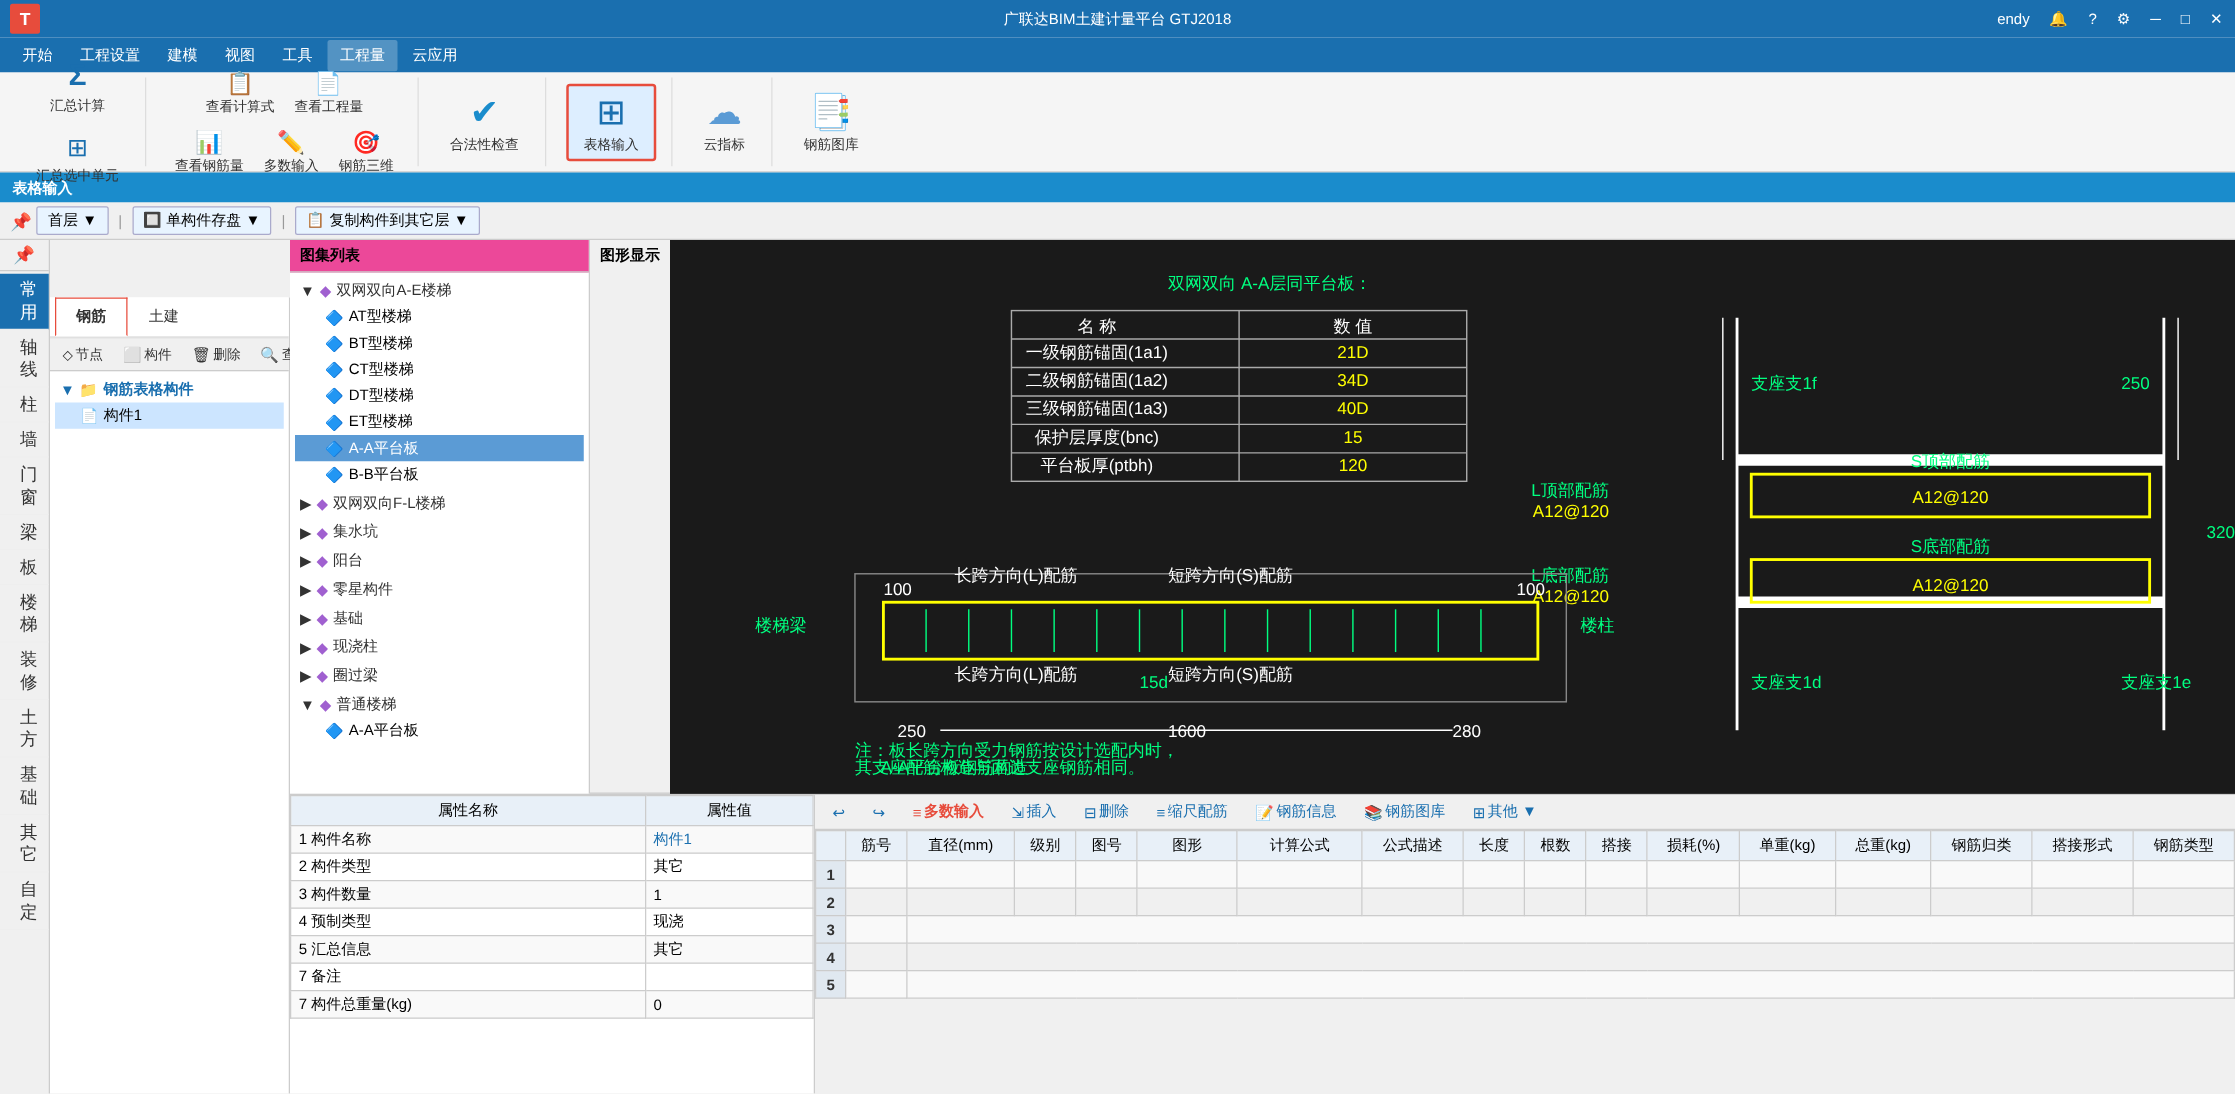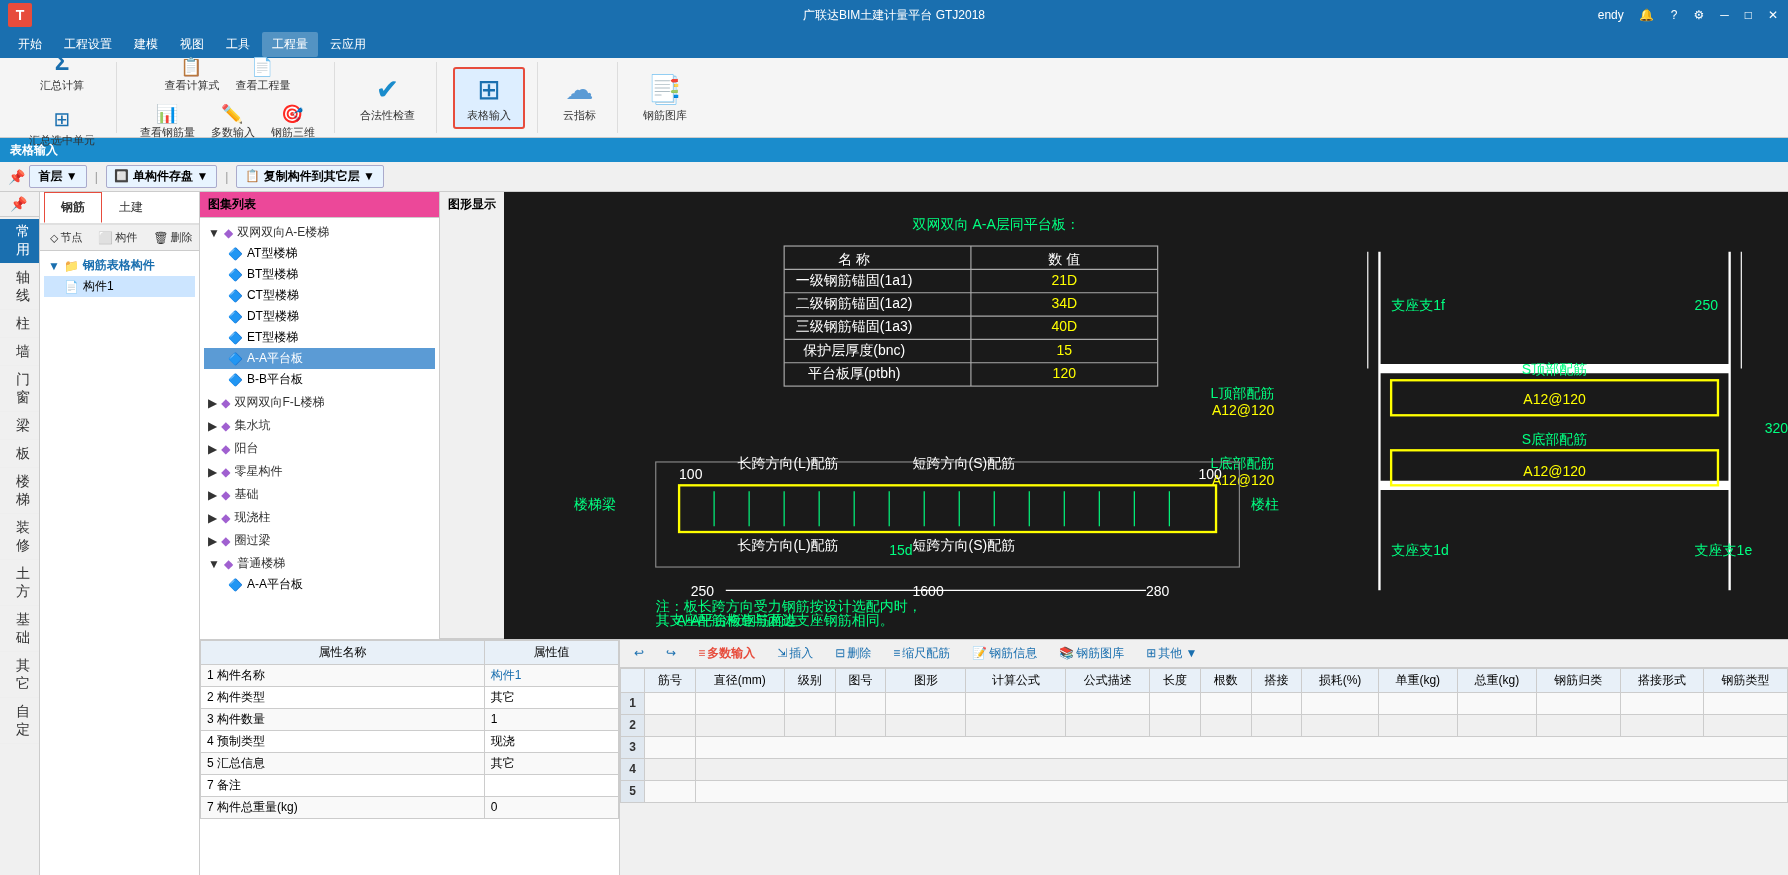--- a/index.html
+++ b/index.html
@@ -130,21 +130,20 @@
       padding: 0 8px;
       gap: 4px;
     }
     .layer-btn {
       padding: 2px 8px;
       background: #e8f4ff;
       border: 1px solid #aac;
       border-radius: 2px;
       cursor: pointer;
       font-size: 12px;
-      font-weight: bold;
     }
     .layer-sep { color: #999; margin: 0 4px; }
 
     
     .tab-bar {
       background: white;
       border-bottom: 2px solid #e0e0e0;
       display: flex;
       padding: 0 4px;
     }
@@ -452,21 +451,21 @@
       <div class="cat-item">板</div>
       <div class="cat-item">楼梯</div>
       <div class="cat-item">装修</div>
       <div class="cat-item">土方</div>
       <div class="cat-item">基础</div>
       <div class="cat-item">其它</div>
       <div class="cat-item">自定</div>
     </div>
   </div>
 
-  <div style="width: 160px; background: white; border-right: 1px solid #ccc; display: flex; flex-direction: column;">
+  <div style="width: 192px; background: white; border-right: 1px solid #ccc; display: flex; flex-direction: column; margin-top: 46px;">
 
     <div class="tab-bar">
       <div class="tab-item active">钢筋</div>
       <div class="tab-item">土建</div>
     </div>
 
     <div class="tree-toolbar">
       <div class="tree-tool-btn"><span>⬦</span>节点</div>
       <div class="tree-tool-btn"><span>⬜</span>构件</div>
       <div class="tree-tool-btn"><span>🗑</span>删除</div>

